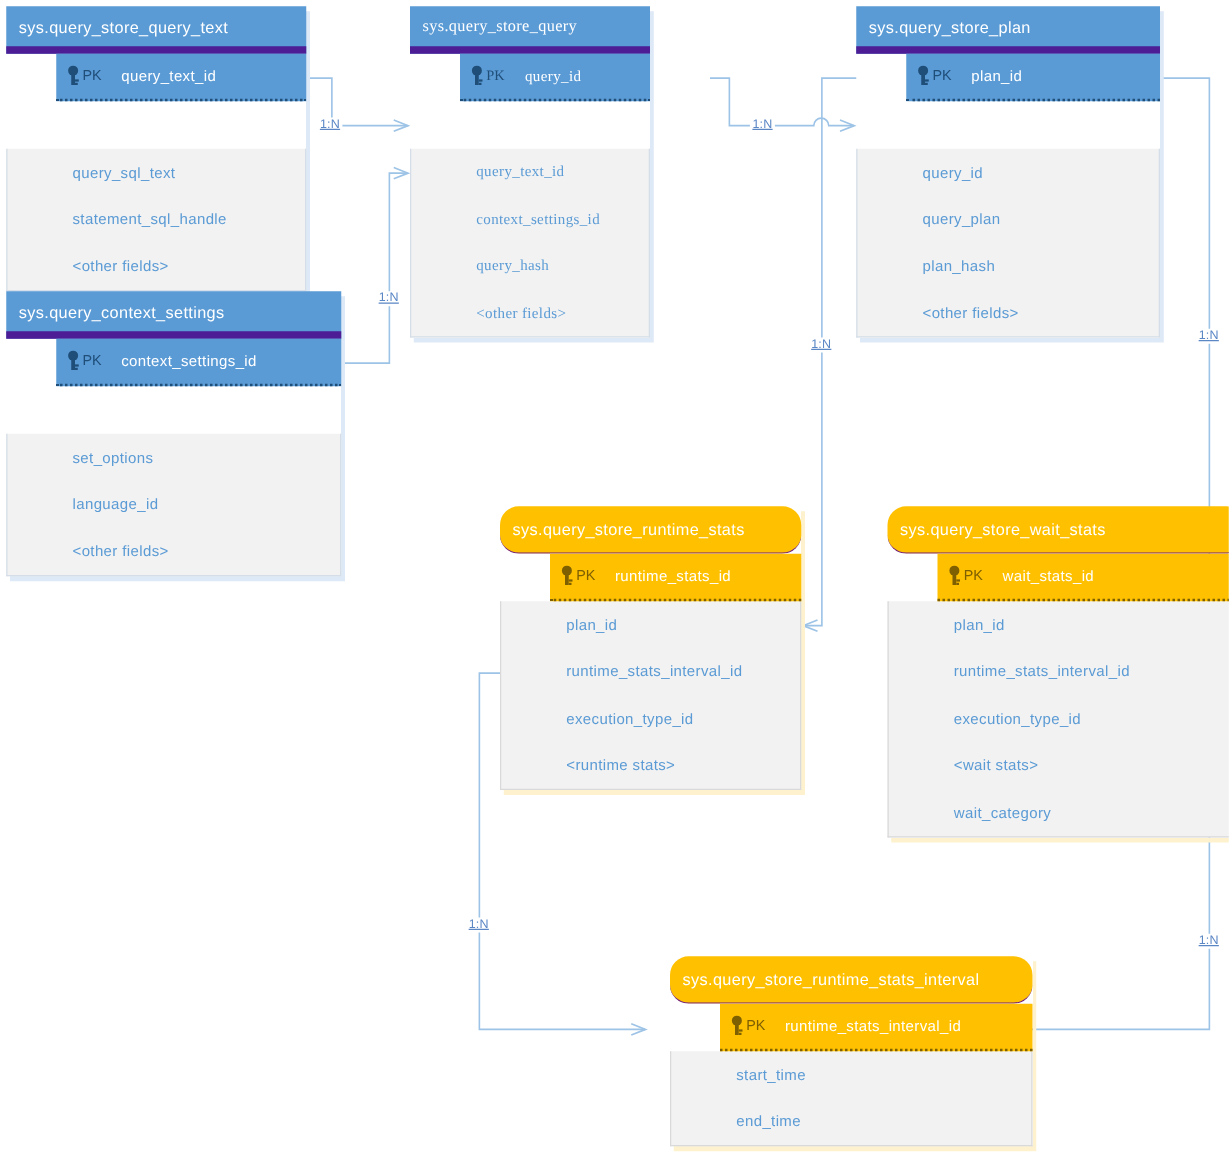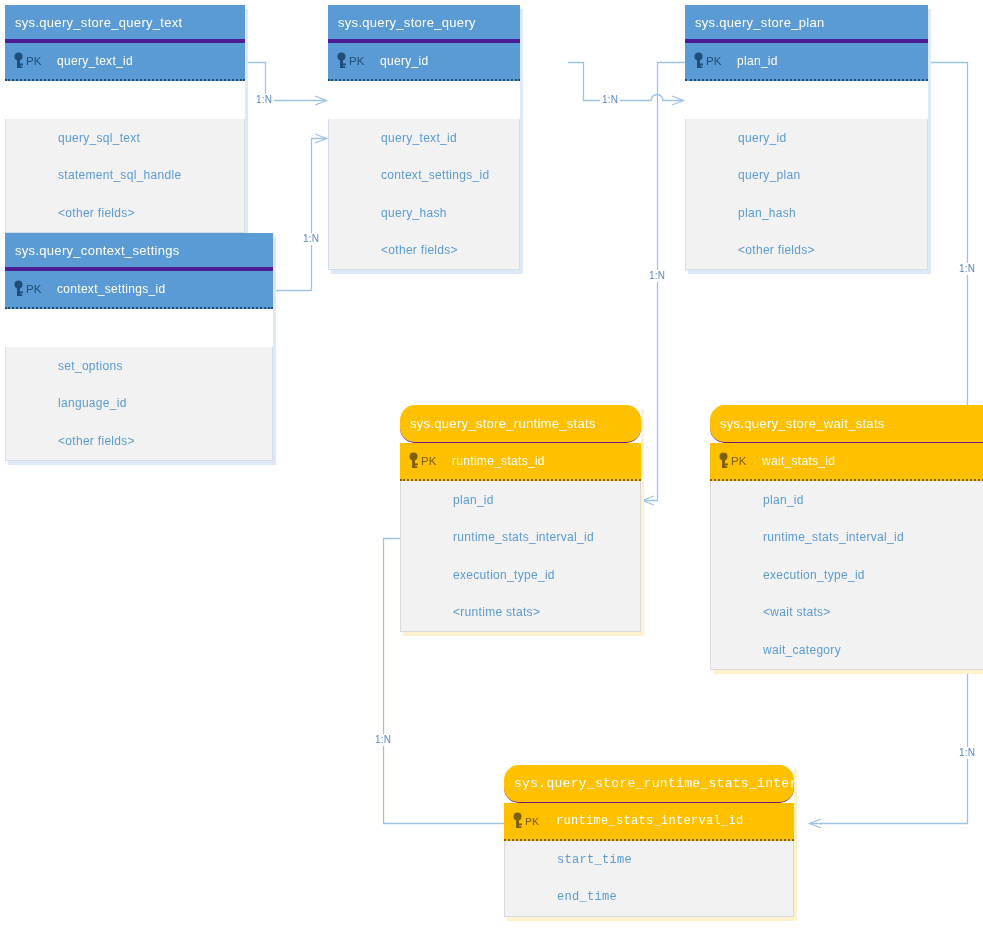--- a/index.html
+++ b/index.html
@@ -14,26 +14,26 @@
   .tbl { position:absolute; box-sizing:border-box; z-index:2; }
   .tbl.blue   { box-shadow:3px 4px 0 #dde9f6; }
   .tbl.orange { box-shadow:3px 4px 0 #fdf2cd; }
 
   .tbl-header {
     height:38px; display:flex; align-items:center;
     padding-left:10px; color:#ffffff; font-size:13px;
     letter-spacing:0.3px; white-space:nowrap;
     box-sizing:border-box;
   }
-  .blue   .tbl-header { background:#5b9bd5; border-bottom:4px solid #4c1d95; }
+  .blue   .tbl-header { background:#5b9bd5; border-bottom:6px solid #4c1d95; }
   .orange .tbl-header { background:#ffc000; border-bottom:1px solid #701a75;border-radius:15px; }
 
   .tbl-pk {
     height:38px; display:flex; align-items:center;
-    padding-left:8px; box-sizing:border-box; position:relative;
+    padding-left:8px; box-sizing:border-box; position:relative;margin-left:40px;
   }
   .blue   .tbl-pk { background:#5b9bd5; border-bottom:2px dotted #1f4e79; }
   .orange .tbl-pk { background:#ffc000; border-bottom:2px dotted #7f6000; }
 
   .key-icon { display:inline-flex; width:12px; height:18px; }
   .blue   .key-icon { color:#1f4e79; }
   .orange .key-icon { color:#7f6000; }
 
   .pk-label { font-size:11.5px; margin-left:1px; }
   .blue   .pk-label { color:#1f4e79; }
@@ -56,20 +56,21 @@
   
   #wires { position:absolute; left:0; top:0; z-index:1; pointer-events:none; }
   #wires path, #wires polyline { stroke:#9dc3e6; stroke-width:1.3; fill:none; }
 
   .rel-label {
     position:absolute; z-index:3;
     transform:translate(-50%,-50%);
     background:#ffffff; padding:0 2px;
     font-size:10px; color:#5b87c5; letter-spacing:0.2px;
     line-height:12px;
+    text-decoration:underline;
   }
 </style>
 </head>
 <body>
 
 <svg id="wires" width="983" height="933">
 
   <g>
     <path d="M245,62.5 H265.5 V100.5 H326"></path>
     <polyline points="315,96 326.5,100.5 315,105"></polyline>
@@ -136,21 +137,21 @@
       </div>
     <div class="frow">
         <span>statement_sql_handle</span>
       </div>
     <div class="frow">
         <span>&lt;other fields&gt;</span>
       </div>
   </div>
 </div>
 
-<div class="tbl blue" style="left:328px; top:5px; width:192px;">
+<div class="tbl blue" style="left:328px; top:5px; width:192px;font-family:Liberation Serif, serif;">
   <div class="tbl-header">
       <span>sys.query_store_query</span>
     </div>
   <div class="tbl-pk">
     <span class="key-icon">
       <svg width="12" height="18" viewBox="0 0 12 18">
           <circle cx="5.5" cy="4.5" r="4" fill="currentColor"></circle>
           <rect x="4" y="7" width="3" height="9" fill="currentColor"></rect>
           <rect x="7" y="11.5" width="3" height="1.8" fill="currentColor"></rect>
           <rect x="7" y="14.2" width="2.2" height="1.8" fill="currentColor"></rect>
@@ -296,21 +297,21 @@
       </div>
     <div class="frow">
         <span>&lt;wait stats&gt;</span>
       </div>
     <div class="frow">
         <span>wait_category</span>
       </div>
   </div>
 </div>
 
-<div class="tbl orange" style="left:504px; top:765px; width:290px;font-family:Liberation Mono, monospace;">
+<div class="tbl orange" style="left:536px; top:765px; width:290px;">
   <div class="tbl-header">
       <span>sys.query_store_runtime_stats_interval</span>
     </div>
   <div class="tbl-pk">
     <span class="key-icon">
       <svg width="12" height="18" viewBox="0 0 12 18">
           <circle cx="5.5" cy="4.5" r="4" fill="currentColor"></circle>
           <rect x="4" y="7" width="3" height="9" fill="currentColor"></rect>
           <rect x="7" y="11.5" width="3" height="1.8" fill="currentColor"></rect>
           <rect x="7" y="14.2" width="2.2" height="1.8" fill="currentColor"></rect>

